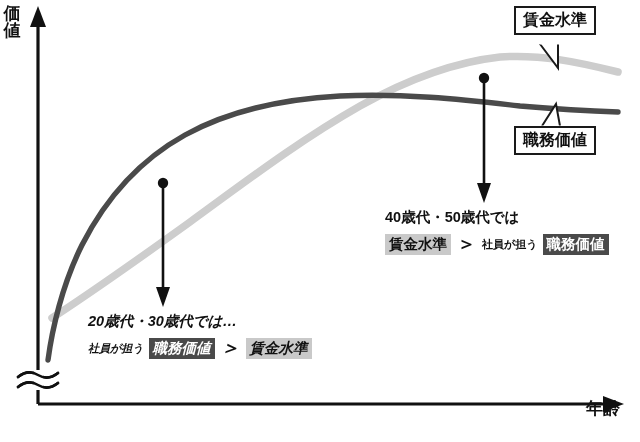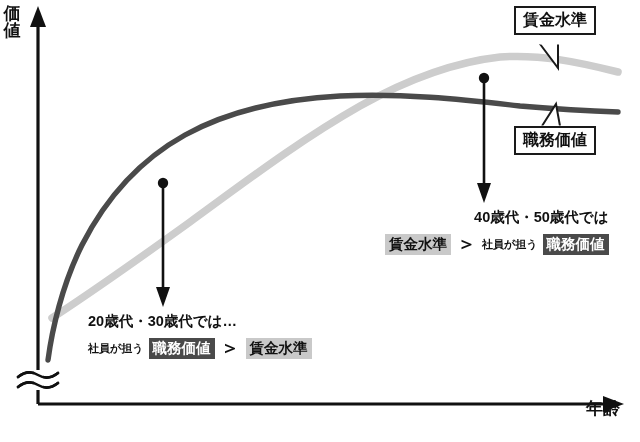--- a/index.html
+++ b/index.html
@@ -63,22 +63,22 @@
 
   
   .annotation {
     position: absolute;
     font-size: 14.5px;
     font-weight: 700;
     color: #111111;
     white-space: nowrap;
     line-height: 1.55;
   }
-  #annotation-young { left: 88px; top: 310px; }
-  #annotation-mid   { left: 385px; top: 206px; text-align: right; }
+  #annotation-young { left: 88px; top: 310px; font-style: italic; }
+  #annotation-mid   { left: 385px; top: 206px; }
 
   .ann-line { display: block; }
   .ann-row {
     display: flex;
     align-items: center;
     gap: 5px;
     margin-top: 1px;
   }
   .tag {
     display: inline-block;

